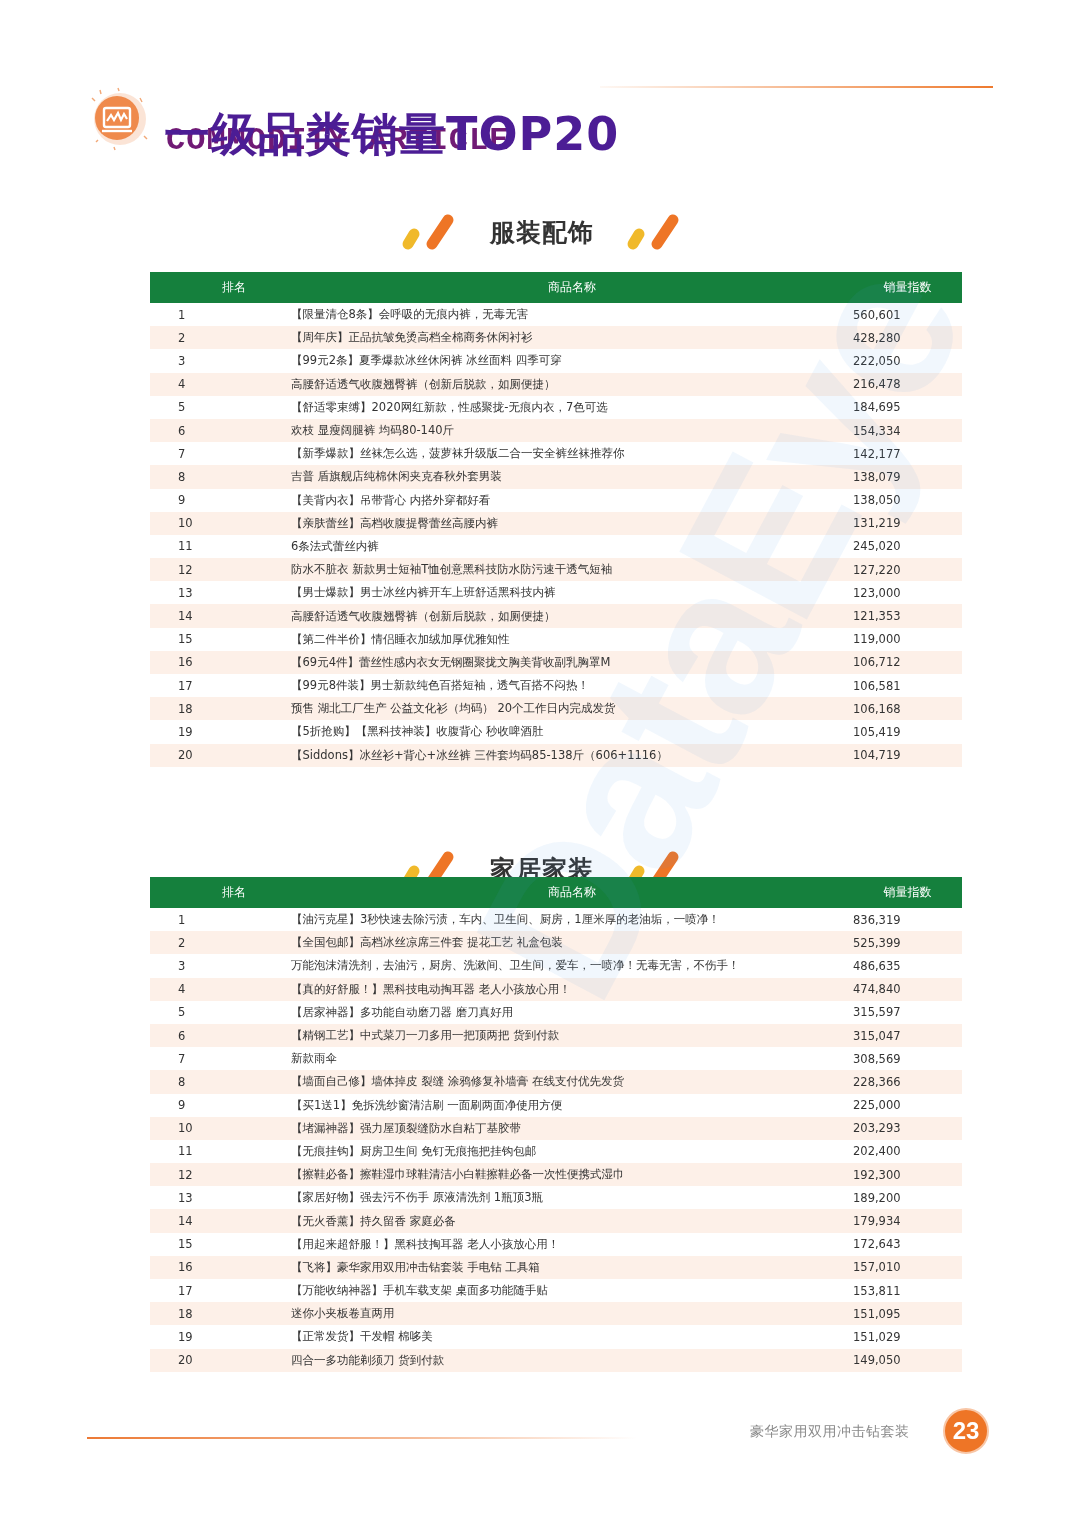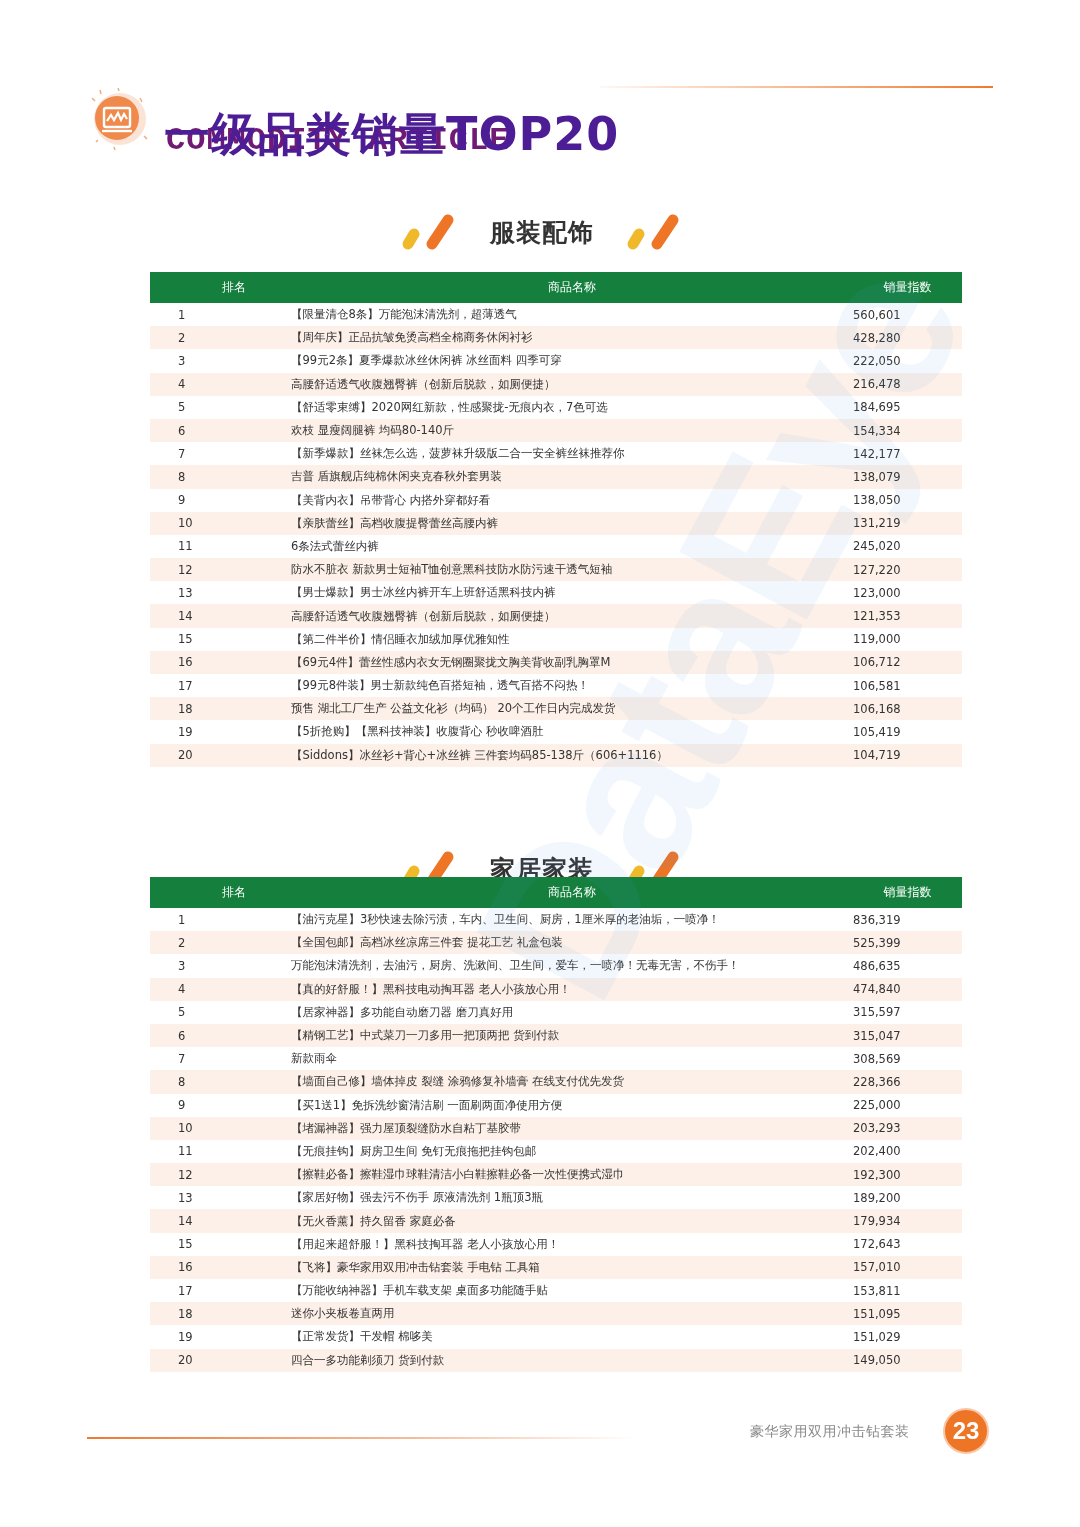--- a/index.html
+++ b/index.html
@@ -112,21 +112,21 @@
   <thead>
     <tr>
       <th class="c-rank">排名</th>
       <th class="c-name">商品名称</th>
       <th class="c-val">销量指数</th>
     </tr>
   </thead>
   <tbody id="tbody-0">
       <tr>
         <td class="c-rank"><span class="c-rank-in">1</span></td>
-        <td class="c-name"><span>【限量清仓8条】万能泡沫清洗剂，超薄透气</span></td>
+        <td class="c-name"><span>【限量清仓8条】会呼吸的无痕内裤，无毒无害</span></td>
         <td class="c-val"><span>560,601</span></td>
       </tr>
       <tr>
         <td class="c-rank"><span class="c-rank-in">2</span></td>
         <td class="c-name"><span>【周年庆】正品抗皱免烫高档全棉商务休闲衬衫</span></td>
         <td class="c-val"><span>428,280</span></td>
       </tr>
       <tr>
         <td class="c-rank"><span class="c-rank-in">3</span></td>
         <td class="c-name"><span>【99元2条】夏季爆款冰丝休闲裤 冰丝面料 四季可穿</span></td>

